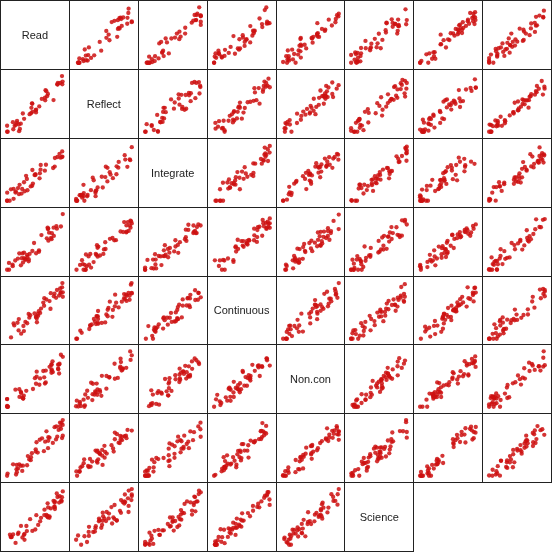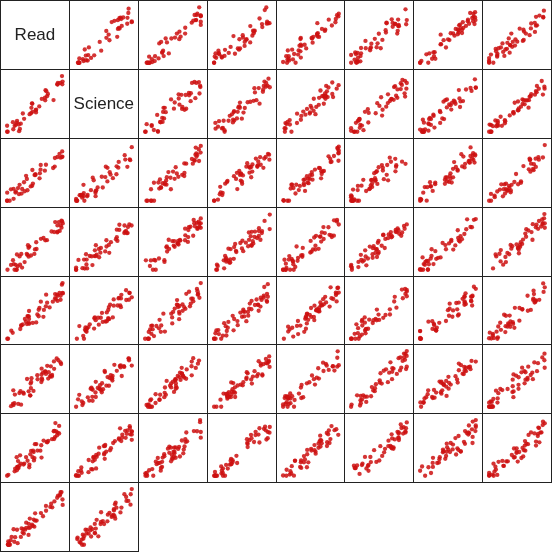--- a/index.html
+++ b/index.html
@@ -25,21 +25,21 @@
       position: relative;
       overflow: hidden;
       background: #fff;
     }
     .cell.diagonal {
       display: flex;
       align-items: center;
       justify-content: center;
     }
     .cell-label {
-      font-size: 17px;
+      font-size: 11px;
       color: #222;
       text-align: center;
       font-family: Arial, sans-serif;
     }
     .cell svg {
       position: absolute;
       top: 0; left: 0;
       width: 100%;
       height: 100%;
     }
@@ -421,21 +421,21 @@
         <circle cx="15.0" cy="55.7" r="2.2" fill="#cc1111" opacity="0.85"></circle>
         <circle cx="12.5" cy="60.2" r="2.2" fill="#cc1111" opacity="0.85"></circle>
         <circle cx="19.2" cy="60.0" r="2.2" fill="#cc1111" opacity="0.85"></circle>
         <circle cx="16.3" cy="51.7" r="2.2" fill="#cc1111" opacity="0.85"></circle>
         <circle cx="62.6" cy="11.8" r="2.2" fill="#cc1111" opacity="0.85"></circle>
         <circle cx="6.8" cy="62.8" r="2.2" fill="#cc1111" opacity="0.85"></circle>
         <circle cx="62.3" cy="14.5" r="2.2" fill="#cc1111" opacity="0.85"></circle>
       </svg>
     </div>
     <div class="cell diagonal">
-      <span class="cell-label">Science</span>
+      <span class="cell-label">Reflect</span>
     </div>
     <div class="cell">
       <svg viewBox="0 0 69 69" xmlns="http://www.w3.org/2000/svg">
         <circle cx="24.5" cy="42.6" r="2.2" fill="#cc1111" opacity="0.85"></circle>
         <circle cx="46.3" cy="40.4" r="2.2" fill="#cc1111" opacity="0.85"></circle>
         <circle cx="35.5" cy="39.3" r="2.2" fill="#cc1111" opacity="0.85"></circle>
         <circle cx="40.4" cy="29.0" r="2.2" fill="#cc1111" opacity="0.85"></circle>
         <circle cx="62.1" cy="16.0" r="2.2" fill="#cc1111" opacity="0.85"></circle>
         <circle cx="19.3" cy="62.8" r="2.2" fill="#cc1111" opacity="0.85"></circle>
         <circle cx="19.1" cy="62.1" r="2.2" fill="#cc1111" opacity="0.85"></circle>
@@ -805,20 +805,23 @@
         <circle cx="36.4" cy="28.1" r="2.2" fill="#cc1111" opacity="0.85"></circle>
         <circle cx="14.6" cy="62.8" r="2.2" fill="#cc1111" opacity="0.85"></circle>
         <circle cx="47.2" cy="35.8" r="2.2" fill="#cc1111" opacity="0.85"></circle>
         <circle cx="12.4" cy="59.6" r="2.2" fill="#cc1111" opacity="0.85"></circle>
         <circle cx="60.7" cy="20.7" r="2.2" fill="#cc1111" opacity="0.85"></circle>
         <circle cx="40.4" cy="33.7" r="2.2" fill="#cc1111" opacity="0.85"></circle>
         <circle cx="12.6" cy="56.9" r="2.2" fill="#cc1111" opacity="0.85"></circle>
         <circle cx="55.6" cy="16.5" r="2.2" fill="#cc1111" opacity="0.85"></circle>
         <circle cx="47.4" cy="27.8" r="2.2" fill="#cc1111" opacity="0.85"></circle>
       </svg>
+    </div>
+    <div class="cell diagonal">
+      <span class="cell-label">Integrate</span>
     </div>
     <div class="cell">
       <svg viewBox="0 0 69 69" xmlns="http://www.w3.org/2000/svg">
         <circle cx="27.6" cy="42.1" r="2.2" fill="#cc1111" opacity="0.85"></circle>
         <circle cx="43.9" cy="36.4" r="2.2" fill="#cc1111" opacity="0.85"></circle>
         <circle cx="21.3" cy="41.2" r="2.2" fill="#cc1111" opacity="0.85"></circle>
         <circle cx="22.5" cy="49.6" r="2.2" fill="#cc1111" opacity="0.85"></circle>
         <circle cx="56.2" cy="21.5" r="2.2" fill="#cc1111" opacity="0.85"></circle>
         <circle cx="46.2" cy="34.5" r="2.2" fill="#cc1111" opacity="0.85"></circle>
         <circle cx="19.7" cy="44.2" r="2.2" fill="#cc1111" opacity="0.85"></circle>
@@ -1594,20 +1597,23 @@
         <circle cx="57.0" cy="13.5" r="2.2" fill="#cc1111" opacity="0.85"></circle>
         <circle cx="48.5" cy="29.0" r="2.2" fill="#cc1111" opacity="0.85"></circle>
         <circle cx="31.3" cy="41.4" r="2.2" fill="#cc1111" opacity="0.85"></circle>
         <circle cx="39.7" cy="42.9" r="2.2" fill="#cc1111" opacity="0.85"></circle>
         <circle cx="57.2" cy="23.4" r="2.2" fill="#cc1111" opacity="0.85"></circle>
         <circle cx="37.4" cy="45.1" r="2.2" fill="#cc1111" opacity="0.85"></circle>
         <circle cx="16.8" cy="55.7" r="2.2" fill="#cc1111" opacity="0.85"></circle>
         <circle cx="39.5" cy="30.6" r="2.2" fill="#cc1111" opacity="0.85"></circle>
         <circle cx="7.0" cy="62.8" r="2.2" fill="#cc1111" opacity="0.85"></circle>
       </svg>
+    </div>
+    <div class="cell diagonal">
+      <span class="cell-label">Continuous</span>
     </div>
     <div class="cell">
       <svg viewBox="0 0 69 69" xmlns="http://www.w3.org/2000/svg">
         <circle cx="33.7" cy="41.1" r="2.2" fill="#cc1111" opacity="0.85"></circle>
         <circle cx="39.2" cy="28.5" r="2.2" fill="#cc1111" opacity="0.85"></circle>
         <circle cx="51.8" cy="29.8" r="2.2" fill="#cc1111" opacity="0.85"></circle>
         <circle cx="45.9" cy="30.6" r="2.2" fill="#cc1111" opacity="0.85"></circle>
         <circle cx="44.3" cy="27.9" r="2.2" fill="#cc1111" opacity="0.85"></circle>
         <circle cx="41.1" cy="37.3" r="2.2" fill="#cc1111" opacity="0.85"></circle>
         <circle cx="20.9" cy="43.5" r="2.2" fill="#cc1111" opacity="0.85"></circle>
@@ -1999,20 +2005,23 @@
         <circle cx="40.6" cy="33.7" r="2.2" fill="#cc1111" opacity="0.85"></circle>
         <circle cx="31.7" cy="46.0" r="2.2" fill="#cc1111" opacity="0.85"></circle>
         <circle cx="32.6" cy="38.9" r="2.2" fill="#cc1111" opacity="0.85"></circle>
         <circle cx="28.2" cy="43.7" r="2.2" fill="#cc1111" opacity="0.85"></circle>
         <circle cx="42.4" cy="34.3" r="2.2" fill="#cc1111" opacity="0.85"></circle>
         <circle cx="21.8" cy="43.4" r="2.2" fill="#cc1111" opacity="0.85"></circle>
         <circle cx="9.4" cy="50.7" r="2.2" fill="#cc1111" opacity="0.85"></circle>
         <circle cx="59.5" cy="13.6" r="2.2" fill="#cc1111" opacity="0.85"></circle>
         <circle cx="62.8" cy="20.9" r="2.2" fill="#cc1111" opacity="0.85"></circle>
       </svg>
+    </div>
+    <div class="cell diagonal">
+      <span class="cell-label">Non.con</span>
     </div>
     <div class="cell">
       <svg viewBox="0 0 69 69" xmlns="http://www.w3.org/2000/svg">
         <circle cx="36.8" cy="36.0" r="2.2" fill="#cc1111" opacity="0.85"></circle>
         <circle cx="36.9" cy="34.7" r="2.2" fill="#cc1111" opacity="0.85"></circle>
         <circle cx="37.6" cy="41.8" r="2.2" fill="#cc1111" opacity="0.85"></circle>
         <circle cx="28.1" cy="36.5" r="2.2" fill="#cc1111" opacity="0.85"></circle>
         <circle cx="38.4" cy="43.5" r="2.2" fill="#cc1111" opacity="0.85"></circle>
         <circle cx="9.1" cy="62.8" r="2.2" fill="#cc1111" opacity="0.85"></circle>
         <circle cx="21.5" cy="50.6" r="2.2" fill="#cc1111" opacity="0.85"></circle>
@@ -2832,13 +2841,16 @@
         <circle cx="34.7" cy="41.7" r="2.2" fill="#cc1111" opacity="0.85"></circle>
         <circle cx="45.3" cy="33.7" r="2.2" fill="#cc1111" opacity="0.85"></circle>
         <circle cx="14.3" cy="54.1" r="2.2" fill="#cc1111" opacity="0.85"></circle>
         <circle cx="44.6" cy="26.7" r="2.2" fill="#cc1111" opacity="0.85"></circle>
         <circle cx="7.7" cy="55.5" r="2.2" fill="#cc1111" opacity="0.85"></circle>
         <circle cx="25.4" cy="51.2" r="2.2" fill="#cc1111" opacity="0.85"></circle>
         <circle cx="22.6" cy="46.9" r="2.2" fill="#cc1111" opacity="0.85"></circle>
         <circle cx="13.6" cy="56.6" r="2.2" fill="#cc1111" opacity="0.85"></circle>
       </svg>
     </div>
+    <div class="cell diagonal">
+      <span class="cell-label">Science</span>
+    </div>
   </div>
 
 </body></html>

